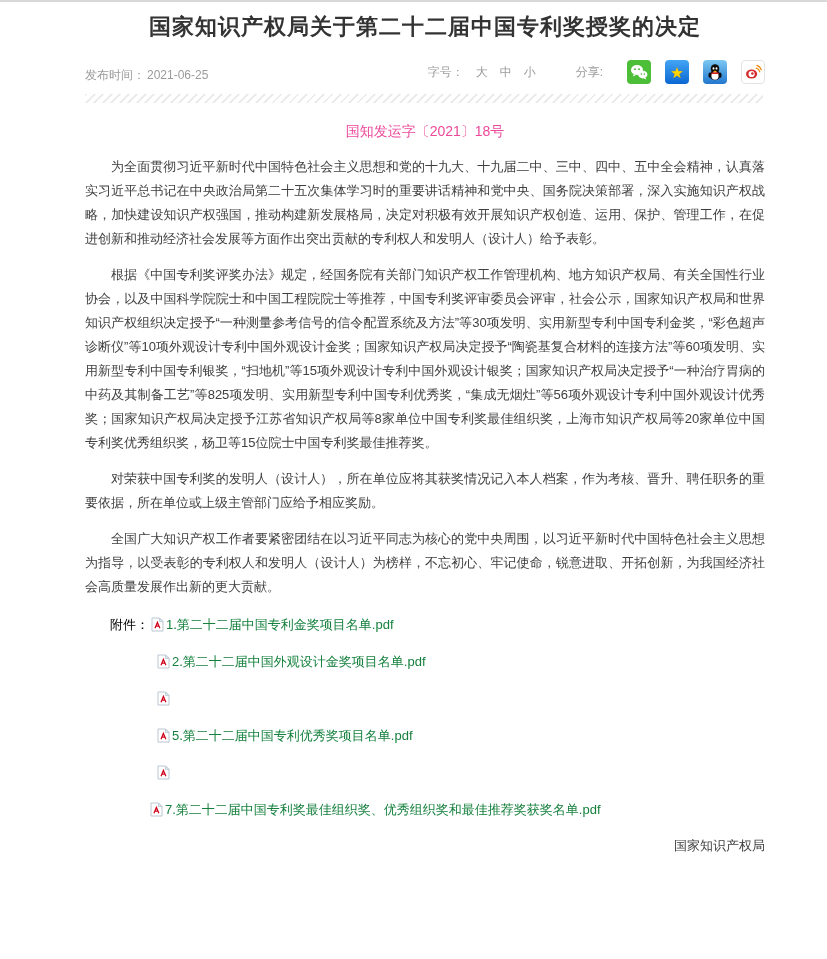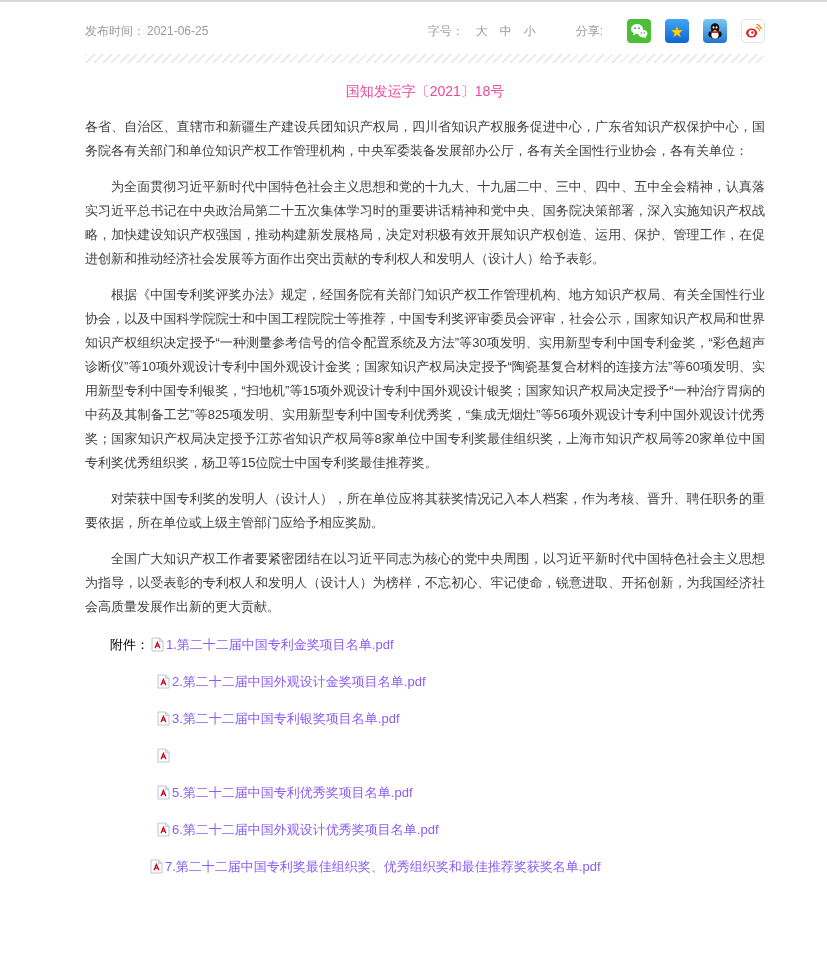--- a/index.html
+++ b/index.html
@@ -13,21 +13,21 @@
 
   
   .title{
     margin:10px 0 0 0;padding:0;
     font-size:22px;font-weight:bold;color:#333333;
     text-align:center;letter-spacing:1px;line-height:30px;
   }
 
   
   .meta-row{
-    margin-top:16px;display:flex;align-items:center;
+    margin-top:16px;display:flex;align-items:flex-end;
     font-size:12px;color:#9b9b9b;height:26px;
   }
   .publish{white-space:nowrap;}
   .publish span{margin-right:2px;}
   .meta-right{margin-left:auto;display:flex;align-items:center;}
   .fs-label{margin-right:6px;}
   .fs{color:#9b9b9b;text-decoration:none;margin:0 6px;cursor:pointer;}
   .share-label{margin-left:34px;margin-right:10px;}
   .sicon{
     display:inline-flex;align-items:center;justify-content:center;
@@ -58,31 +58,32 @@
   .para.flush{text-indent:0;}
 
   
   .attachments{margin-top:14px;font-size:13px;}
   .att-row{margin-bottom:11px;line-height:23px;white-space:nowrap;}
   .att-row.r1{padding-left:25px;}
   .att-row.ind{padding-left:70px;}
   .att-row.r7{padding-left:63px;}
   .att-label{color:#000000;}
   .pdf-icon{display:inline-block;vertical-align:-3px;margin:0 2px 0 2px;}
-  .att-link{color:#8b5cf6;text-decoration:none;cursor:pointer;}
+  .att-link{color:#15803d;text-decoration:none;cursor:pointer;}
 
   
   .signature{margin-top:8px;text-align:right;font-size:13px;color:#404040;}
   .sig-org{line-height:22px;}
 </style>
 </head>
 <body>
 
 <div class="page">
 
+  <h1 class="title">国家知识产权局关于第二十二届中国专利奖授奖的决定</h1>
 
   <div class="meta-row">
     <div class="publish">
       <span>发布时间：</span><span>2021-06-25</span>
     </div>
     <div class="meta-right">
       <span class="fs-label">字号：</span>
       <a class="fs">大</a>
       <a class="fs">中</a>
       <a class="fs">小</a>
@@ -128,21 +129,20 @@
           <path d="M13 2.4 a8 8 0 0 1 4.3 4.3" stroke="#f08300" stroke-width="1.2" fill="none" stroke-linecap="round"></path>
         </svg>
       </span>
     </div>
   </div>
 
   <div class="divider"></div>
 
   <div class="docnum">国知发运字〔2021〕18号</div>
 
-  <p class="para flush">各省、自治区、直辖市和新疆生产建设兵团知识产权局，四川省知识产权服务促进中心，广东省知识产权保护中心，国务院各有关部门和单位知识产权工作管理机构，中央军委装备发展部办公厅，各有关全国性行业协会，各有关单位：</p>
   <p class="para">为全面贯彻习近平新时代中国特色社会主义思想和党的十九大、十九届二中、三中、四中、五中全会精神，认真落实习近平总书记在中央政治局第二十五次集体学习时的重要讲话精神和党中央、国务院决策部署，深入实施知识产权战略，加快建设知识产权强国，推动构建新发展格局，决定对积极有效开展知识产权创造、运用、保护、管理工作，在促进创新和推动经济社会发展等方面作出突出贡献的专利权人和发明人（设计人）给予表彰。</p>
   <p class="para">根据《中国专利奖评奖办法》规定，经国务院有关部门知识产权工作管理机构、地方知识产权局、有关全国性行业协会，以及中国科学院院士和中国工程院院士等推荐，中国专利奖评审委员会评审，社会公示，国家知识产权局和世界知识产权组织决定授予“一种测量参考信号的信令配置系统及方法”等30项发明、实用新型专利中国专利金奖，“彩色超声诊断仪”等10项外观设计专利中国外观设计金奖；国家知识产权局决定授予“陶瓷基复合材料的连接方法”等60项发明、实用新型专利中国专利银奖，“扫地机”等15项外观设计专利中国外观设计银奖；国家知识产权局决定授予“一种治疗胃病的中药及其制备工艺”等825项发明、实用新型专利中国专利优秀奖，“集成无烟灶”等56项外观设计专利中国外观设计优秀奖；国家知识产权局决定授予江苏省知识产权局等8家单位中国专利奖最佳组织奖，上海市知识产权局等20家单位中国专利奖优秀组织奖，杨卫等15位院士中国专利奖最佳推荐奖。</p>
   <p class="para">对荣获中国专利奖的发明人（设计人），所在单位应将其获奖情况记入本人档案，作为考核、晋升、聘任职务的重要依据，所在单位或上级主管部门应给予相应奖励。</p>
   <p class="para">全国广大知识产权工作者要紧密团结在以习近平同志为核心的党中央周围，以习近平新时代中国特色社会主义思想为指导，以受表彰的专利权人和发明人（设计人）为榜样，不忘初心、牢记使命，锐意进取、开拓创新，为我国经济社会高质量发展作出新的更大贡献。</p>
 
   <div class="attachments">
     <div class="att-row r1">
       <span class="att-label">附件：</span><span class="pdf-icon"><svg width="13" height="15" viewBox="0 0 13 15">
             <path d="M1 1 h7.5 l3.5 3.5 V14 H1 Z" fill="#ffffff" stroke="#b9c6d2" stroke-width="1"></path>
             <path d="M8.5 1 l3.5 3.5 H8.5 Z" fill="#dce6ef" stroke="#b9c6d2" stroke-width="0.8"></path>
@@ -154,46 +154,43 @@
             <path d="M1 1 h7.5 l3.5 3.5 V14 H1 Z" fill="#ffffff" stroke="#b9c6d2" stroke-width="1"></path>
             <path d="M8.5 1 l3.5 3.5 H8.5 Z" fill="#dce6ef" stroke="#b9c6d2" stroke-width="0.8"></path>
             <path d="M4 11.2 L6.4 5.4 L8.9 11.2 M4.9 9.2 H8" stroke="#d0021b" stroke-width="1.2" fill="none"></path>
           </svg></span><a class="att-link">2.第二十二届中国外观设计金奖项目名单.pdf</a>
     </div>
     <div class="att-row ind">
       <span class="pdf-icon"><svg width="13" height="15" viewBox="0 0 13 15">
             <path d="M1 1 h7.5 l3.5 3.5 V14 H1 Z" fill="#ffffff" stroke="#b9c6d2" stroke-width="1"></path>
             <path d="M8.5 1 l3.5 3.5 H8.5 Z" fill="#dce6ef" stroke="#b9c6d2" stroke-width="0.8"></path>
             <path d="M4 11.2 L6.4 5.4 L8.9 11.2 M4.9 9.2 H8" stroke="#d0021b" stroke-width="1.2" fill="none"></path>
-          </svg></span><a class="att-link">3.第二十二届中国专利银奖项目名单.pdf</a>
-    </div>
-    <div class="att-row ind">
-      <span class="pdf-icon"><svg width="13" height="15" viewBox="0 0 13 15">
-            <path d="M1 1 h7.5 l3.5 3.5 V14 H1 Z" fill="#ffffff" stroke="#b9c6d2" stroke-width="1"></path>
-            <path d="M8.5 1 l3.5 3.5 H8.5 Z" fill="#dce6ef" stroke="#b9c6d2" stroke-width="0.8"></path>
-            <path d="M4 11.2 L6.4 5.4 L8.9 11.2 M4.9 9.2 H8" stroke="#d0021b" stroke-width="1.2" fill="none"></path>
           </svg></span>
     </div>
     <div class="att-row ind">
       <span class="pdf-icon"><svg width="13" height="15" viewBox="0 0 13 15">
             <path d="M1 1 h7.5 l3.5 3.5 V14 H1 Z" fill="#ffffff" stroke="#b9c6d2" stroke-width="1"></path>
             <path d="M8.5 1 l3.5 3.5 H8.5 Z" fill="#dce6ef" stroke="#b9c6d2" stroke-width="0.8"></path>
             <path d="M4 11.2 L6.4 5.4 L8.9 11.2 M4.9 9.2 H8" stroke="#d0021b" stroke-width="1.2" fill="none"></path>
           </svg></span><a class="att-link">5.第二十二届中国专利优秀奖项目名单.pdf</a>
     </div>
     <div class="att-row ind">
       <span class="pdf-icon"><svg width="13" height="15" viewBox="0 0 13 15">
             <path d="M1 1 h7.5 l3.5 3.5 V14 H1 Z" fill="#ffffff" stroke="#b9c6d2" stroke-width="1"></path>
             <path d="M8.5 1 l3.5 3.5 H8.5 Z" fill="#dce6ef" stroke="#b9c6d2" stroke-width="0.8"></path>
             <path d="M4 11.2 L6.4 5.4 L8.9 11.2 M4.9 9.2 H8" stroke="#d0021b" stroke-width="1.2" fill="none"></path>
-          </svg></span><a class="att-link">6.第二十二届中国外观设计优秀奖项目名单.pdf</a>
+          </svg></span>
     </div>
     <div class="att-row r7">
       <span class="pdf-icon"><svg width="13" height="15" viewBox="0 0 13 15">
             <path d="M1 1 h7.5 l3.5 3.5 V14 H1 Z" fill="#ffffff" stroke="#b9c6d2" stroke-width="1"></path>
             <path d="M8.5 1 l3.5 3.5 H8.5 Z" fill="#dce6ef" stroke="#b9c6d2" stroke-width="0.8"></path>
             <path d="M4 11.2 L6.4 5.4 L8.9 11.2 M4.9 9.2 H8" stroke="#d0021b" stroke-width="1.2" fill="none"></path>
           </svg></span><a class="att-link">7.第二十二届中国专利奖最佳组织奖、优秀组织奖和最佳推荐奖获奖名单.pdf</a>
     </div>
   </div>
 
+  <div class="signature">
+    <div class="sig-org">国家知识产权局</div>
+
+  </div>
 
 </div>
 
 </body></html>

